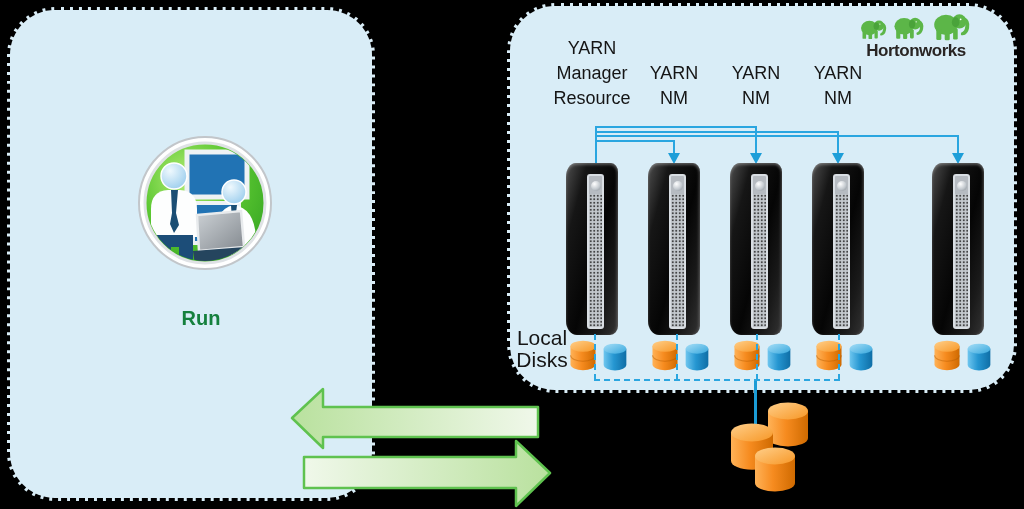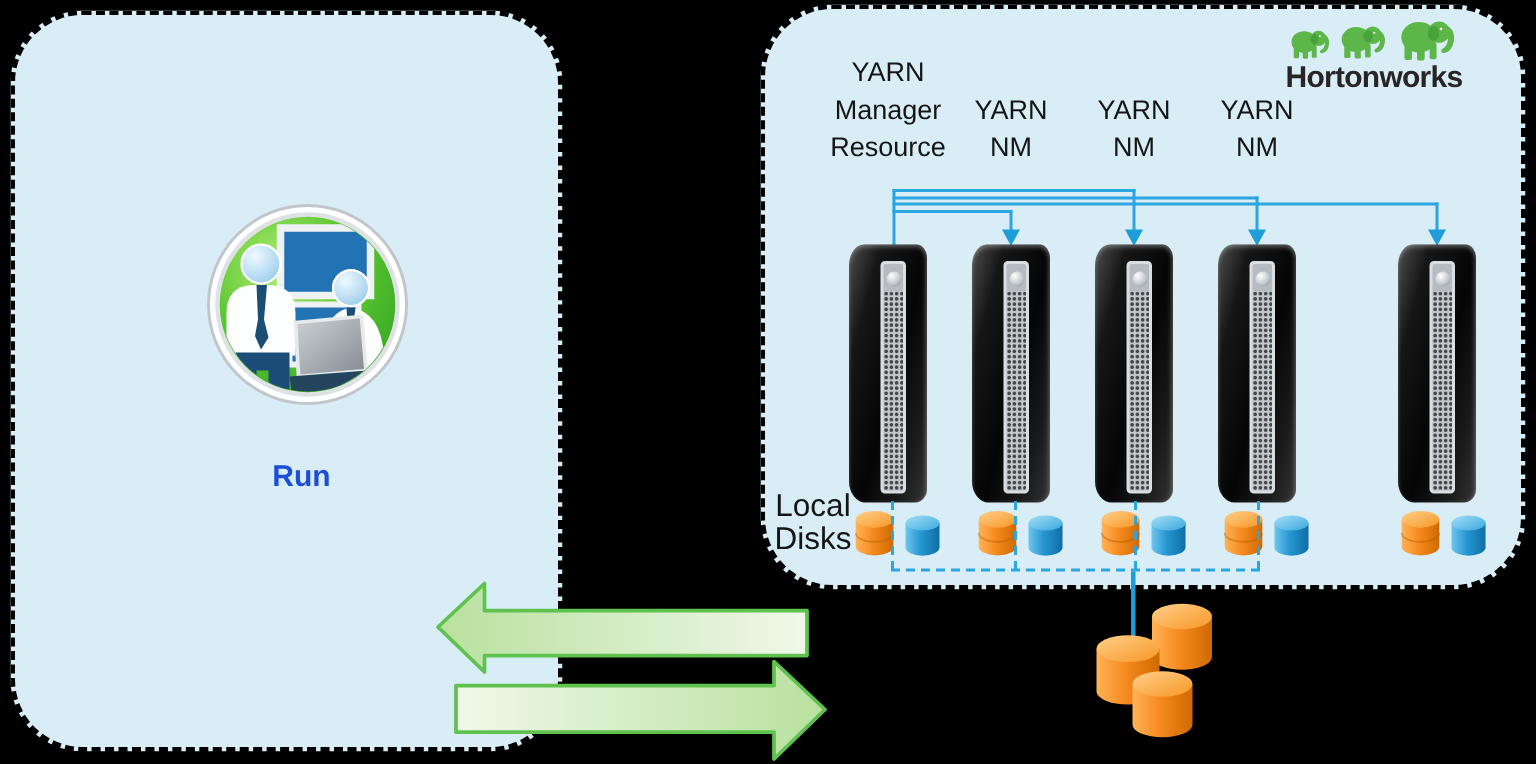--- a/index.html
+++ b/index.html
@@ -10,28 +10,28 @@
   .panel{
     position:absolute;background:#d9edf7;border:3px dashed #000;box-sizing:border-box;
   }
   .left-panel{left:7px;top:7px;width:368px;height:494px;border-radius:48px;}
   .right-panel{left:507px;top:3px;width:510px;height:390px;border-radius:48px;}
 
   
   .sas-icon{position:absolute;left:127px;top:125px;width:136px;height:136px;}
   .run-caption{
     position:absolute;left:91px;top:296px;width:200px;text-align:center;
-    font-size:20px;line-height:24px;font-weight:bold;color:#1d4ed8;
+    font-size:20px;line-height:24px;font-weight:bold;color:#15803d;
   }
 
   
   .elephants{position:absolute;left:856px;top:8px;width:130px;height:36px;}
   .brand{
     position:absolute;left:843px;top:41px;width:146px;text-align:center;
-    font-size:20px;font-weight:bold;letter-spacing:-0.5px;color:#292524;
+    font-size:17px;font-weight:bold;letter-spacing:-0.5px;color:#292524;
   }
 
   
   .rm-label{position:absolute;left:531px;top:36px;width:122px;text-align:center;
     font-size:18px;line-height:25px;color:#151515;}
   .nm-label{position:absolute;top:61px;width:90px;text-align:center;
     font-size:18px;line-height:25px;color:#151515;}
   .nm-1{left:629px;} .nm-2{left:711px;} .nm-3{left:793px;}
   .localdisks-label{position:absolute;left:509px;top:327px;width:66px;text-align:center;
     font-size:21px;line-height:22px;color:#151515;}

